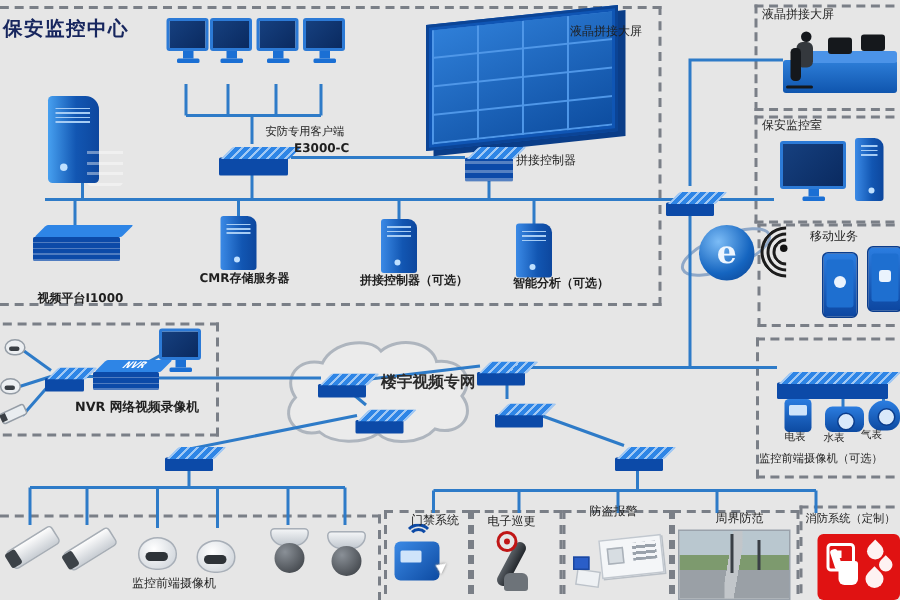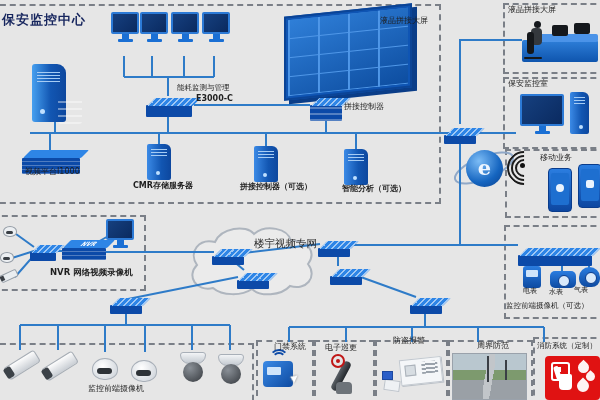--- a/index.html
+++ b/index.html
@@ -175,21 +175,21 @@
   <div class="scr" style="width:24px;height:18px"></div>
     <div class="std"></div>
     <div class="base"></div>
   </div>
 <div class="mon" style="left:202px;top:12px">
   <div class="scr" style="width:24px;height:18px"></div>
     <div class="std"></div>
     <div class="base"></div>
   </div>
 
-<div class="lbl" style="left:177px;top:84px;font-size:7.5px">能耗监测与管理</div>
+<div class="lbl" style="left:177px;top:84px;font-size:7.5px">安防专用客户端</div>
 <div class="sw" style="left:146px;top:98px;width:46px">
   <div class="t"></div>
     <div class="f" style="height:12px"></div>
   </div>
 <div class="lbl" style="left:196px;top:95px;font-weight:bold">E3000-C</div>
 
 <div class="wall">
     <div class="grid"></div>
   </div>
 <div class="lbl" style="left:380px;top:17px">液晶拼接大屏</div>
@@ -197,21 +197,21 @@
 <div class="sw" style="left:310px;top:98px;width:32px">
   <div class="t"></div>
     <div class="f" style="height:16px;background-image:repeating-linear-gradient(0deg,rgba(255,255,255,.3) 0 2px,transparent 2px 6px)"></div>
   </div>
 <div class="lbl" style="left:344px;top:103px">拼接控制器</div>
 
 <div class="rack" style="left:22px;top:150px;width:58px">
   <div class="t"></div>
     <div class="f"></div>
   </div>
-<div class="lbl" style="left:25px;top:168px;font-weight:400">视频平台I1000</div>
+<div class="lbl" style="left:25px;top:195px;font-weight:700">视频平台I1000</div>
 <div class="tower" style="left:147px;top:144px"></div>
 <div class="lbl" style="left:133px;top:182px;font-weight:600">CMR存储服务器</div>
 <div class="tower" style="left:254px;top:146px"></div>
 <div class="lbl" style="left:240px;top:183px;font-weight:600">拼接控制器（可选）</div>
 <div class="tower" style="left:344px;top:149px"></div>
 <div class="lbl" style="left:342px;top:185px;font-weight:600">智能分析（可选）</div>
 
 <div class="sw" style="left:444px;top:128px;width:32px">
   <div class="t"></div>
     <div class="f"></div>
@@ -298,21 +298,21 @@
     <div class="f"></div>
   </div>
 <div class="sw" style="left:410px;top:298px;width:32px">
     <div class="t"></div>
     <div class="f"></div>
   </div>
 <div class="sw" style="left:110px;top:298px;width:32px">
     <div class="t"></div>
     <div class="f"></div>
   </div>
-<div class="lbl" style="left:254px;top:238px;font-size:10.5px;font-weight:normal;color:#2b2b2b;z-index:6">楼宇视频专网</div>
+<div class="lbl" style="left:254px;top:250px;font-size:10.5px;font-weight:bold;color:#2b2b2b;z-index:6">楼宇视频专网</div>
 
 <div class="bullet" style="left:4px;top:358px"></div>
 <div class="bullet" style="left:42px;top:359px"></div>
 <div class="domeB" style="left:92px;top:358px"></div>
 <div class="domeB" style="left:131px;top:360px"></div>
 <div class="ptz" style="left:180px;top:352px">
   <div class="top"></div>
     <div class="ball"></div>
   </div>
 <div class="ptz" style="left:218px;top:354px">

